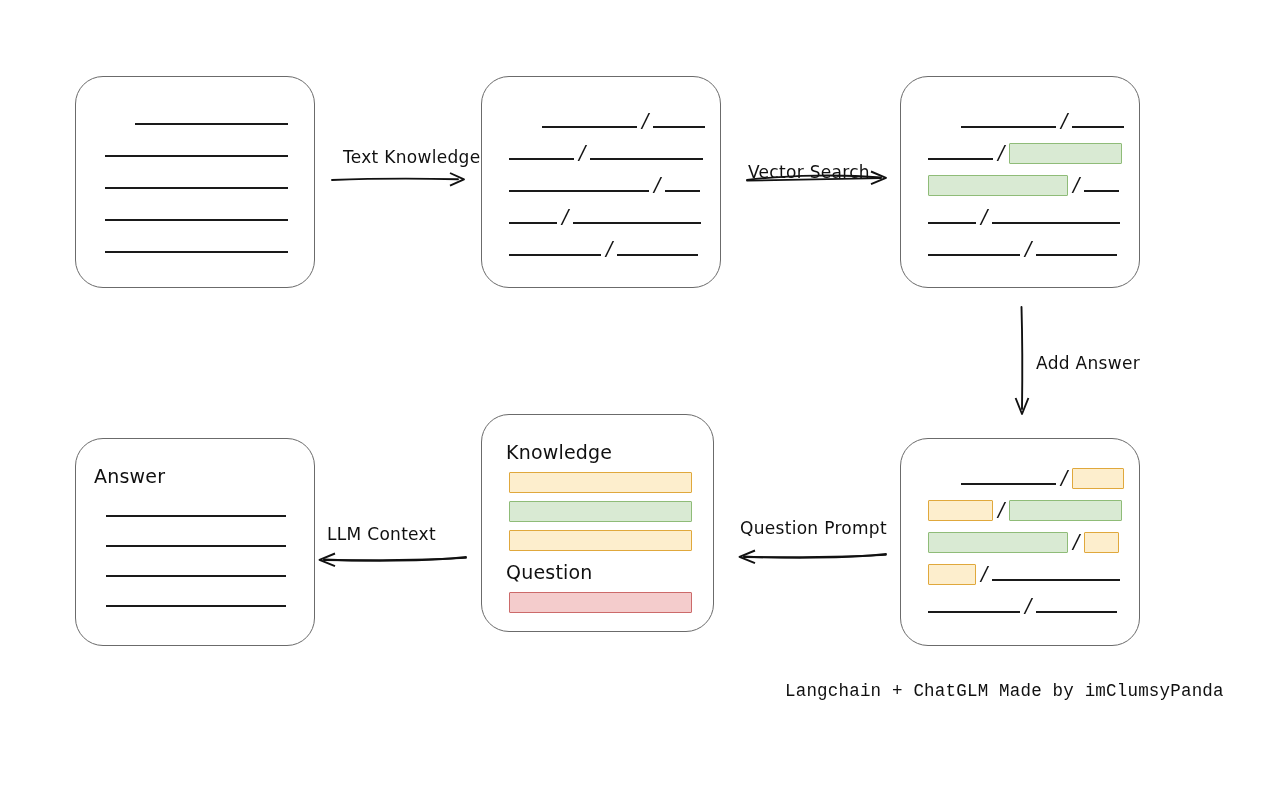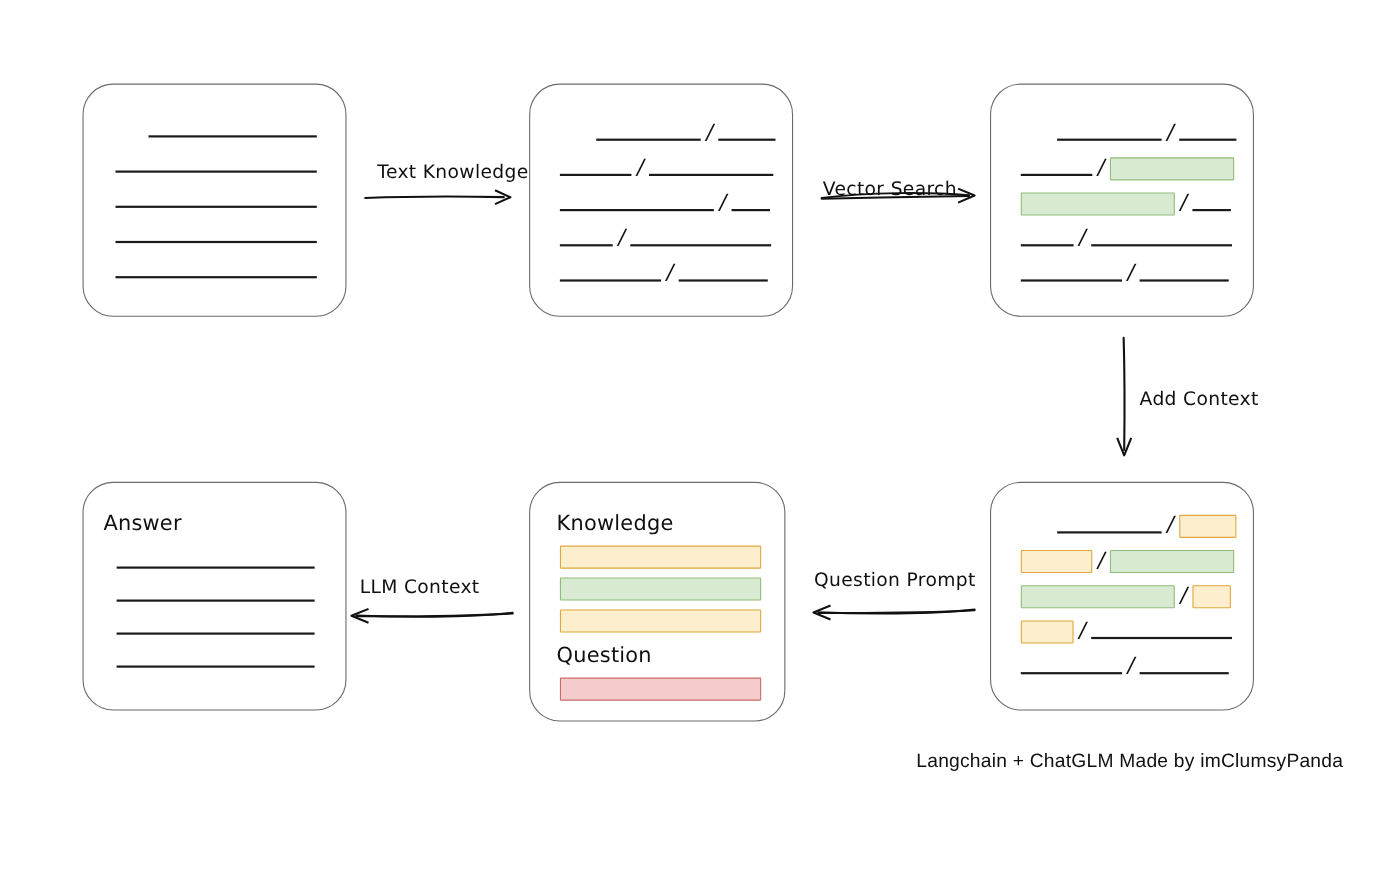--- a/index.html
+++ b/index.html
@@ -89,26 +89,25 @@
     letter-spacing: 0.3px;
   }
 
   .arrow-svg {
     position: absolute;
     overflow: visible;
   }
 
   .footer-note {
     position: absolute;
-    font-family: Liberation Sans, sans-serif;
+    font-family: Liberation Mono, monospace;
     font-size: 17.5px;
     color: #101010;
     white-space: nowrap;
     letter-spacing: 0.2px;
-    margin-left: 48px;
   }
 </style>
 </head>
 <body>
 
 <div id="canvas">
 
   <div class="doc-box" style="left:75px; top:76px; width:240px; height:212px;">
     <div id="src-lines">
         <div class="plain-line" style="left: 59px; top: 46px; width: 153px;"></div>
@@ -185,21 +184,21 @@
           <div class="seg-line" style="width: 128px;"></div>
         </div>
         <div class="row" style="left: 27px; top: 161px;">
           <div class="seg-line" style="width: 92px;"></div>
           <span class="slash">/</span>
           <div class="seg-line" style="width: 81px;"></div>
         </div>
       </div>
   </div>
 
-  <div class="edge-label" style="left:1036px; top:353px;">Add Context</div>
+  <div class="edge-label" style="left:1036px; top:353px;">Add Answer</div>
   <svg class="arrow-svg" style="left:1011px; top:305px;" width="24" height="112" viewBox="0 0 24 112">
     <path d="M10.5,2 C11.6,40 11.4,75 11.0,104" stroke="#111" stroke-width="1.9" fill="none" stroke-linecap="round"></path>
     <path d="M4.6,93 L11.0,109 L17.4,93" stroke="#111" stroke-width="1.9" fill="none" stroke-linejoin="round"></path>
   </svg>
 
   <div class="doc-box" style="left:900px; top:438px; width:240px; height:208px;">
     <div id="ctx-rows">
         <div class="row" style="left: 60px; top: 28px;">
           <div class="seg-line" style="width: 95px;"></div>
           <span class="slash">/</span>
@@ -228,21 +227,21 @@
       </div>
   </div>
 
   <div class="edge-label" style="left:740px; top:518px;">Question Prompt</div>
   <svg class="arrow-svg" style="left:736px; top:545px;" width="152" height="24" viewBox="0 0 152 24">
     <path d="M150,9 C110,13.5 50,13.5 8,11.5" stroke="#111" stroke-width="1.8" fill="none" stroke-linecap="round"></path>
     <path d="M150,9.8 C110,12.0 50,12.4 8,12.2" stroke="#111" stroke-width="1.8" fill="none" stroke-linecap="round"></path>
     <path d="M19,5.5 L3.5,11.8 L19,18.2" stroke="#111" stroke-width="1.9" fill="none" stroke-linejoin="round"></path>
   </svg>
 
-  <div class="doc-box" style="left:481px; top:438px; width:233px; height:218px;">
+  <div class="doc-box" style="left:481px; top:414px; width:233px; height:218px;">
     <div class="box-label" style="left:24px; top:26px;">Knowledge</div>
     <div id="knowledge-bars">
         <div class="bar-row yellow" style="left: 27px; top: 57px; width: 183px;"></div>
         <div class="bar-row green" style="left: 27px; top: 86px; width: 183px;"></div>
         <div class="bar-row yellow" style="left: 27px; top: 115px; width: 183px;"></div>
       </div>
     <div class="box-label" style="left:24px; top:146px;">Question</div>
     <div id="question-bars">
         <div class="bar-row red" style="left: 27px; top: 177px; width: 183px;"></div>
       </div>

